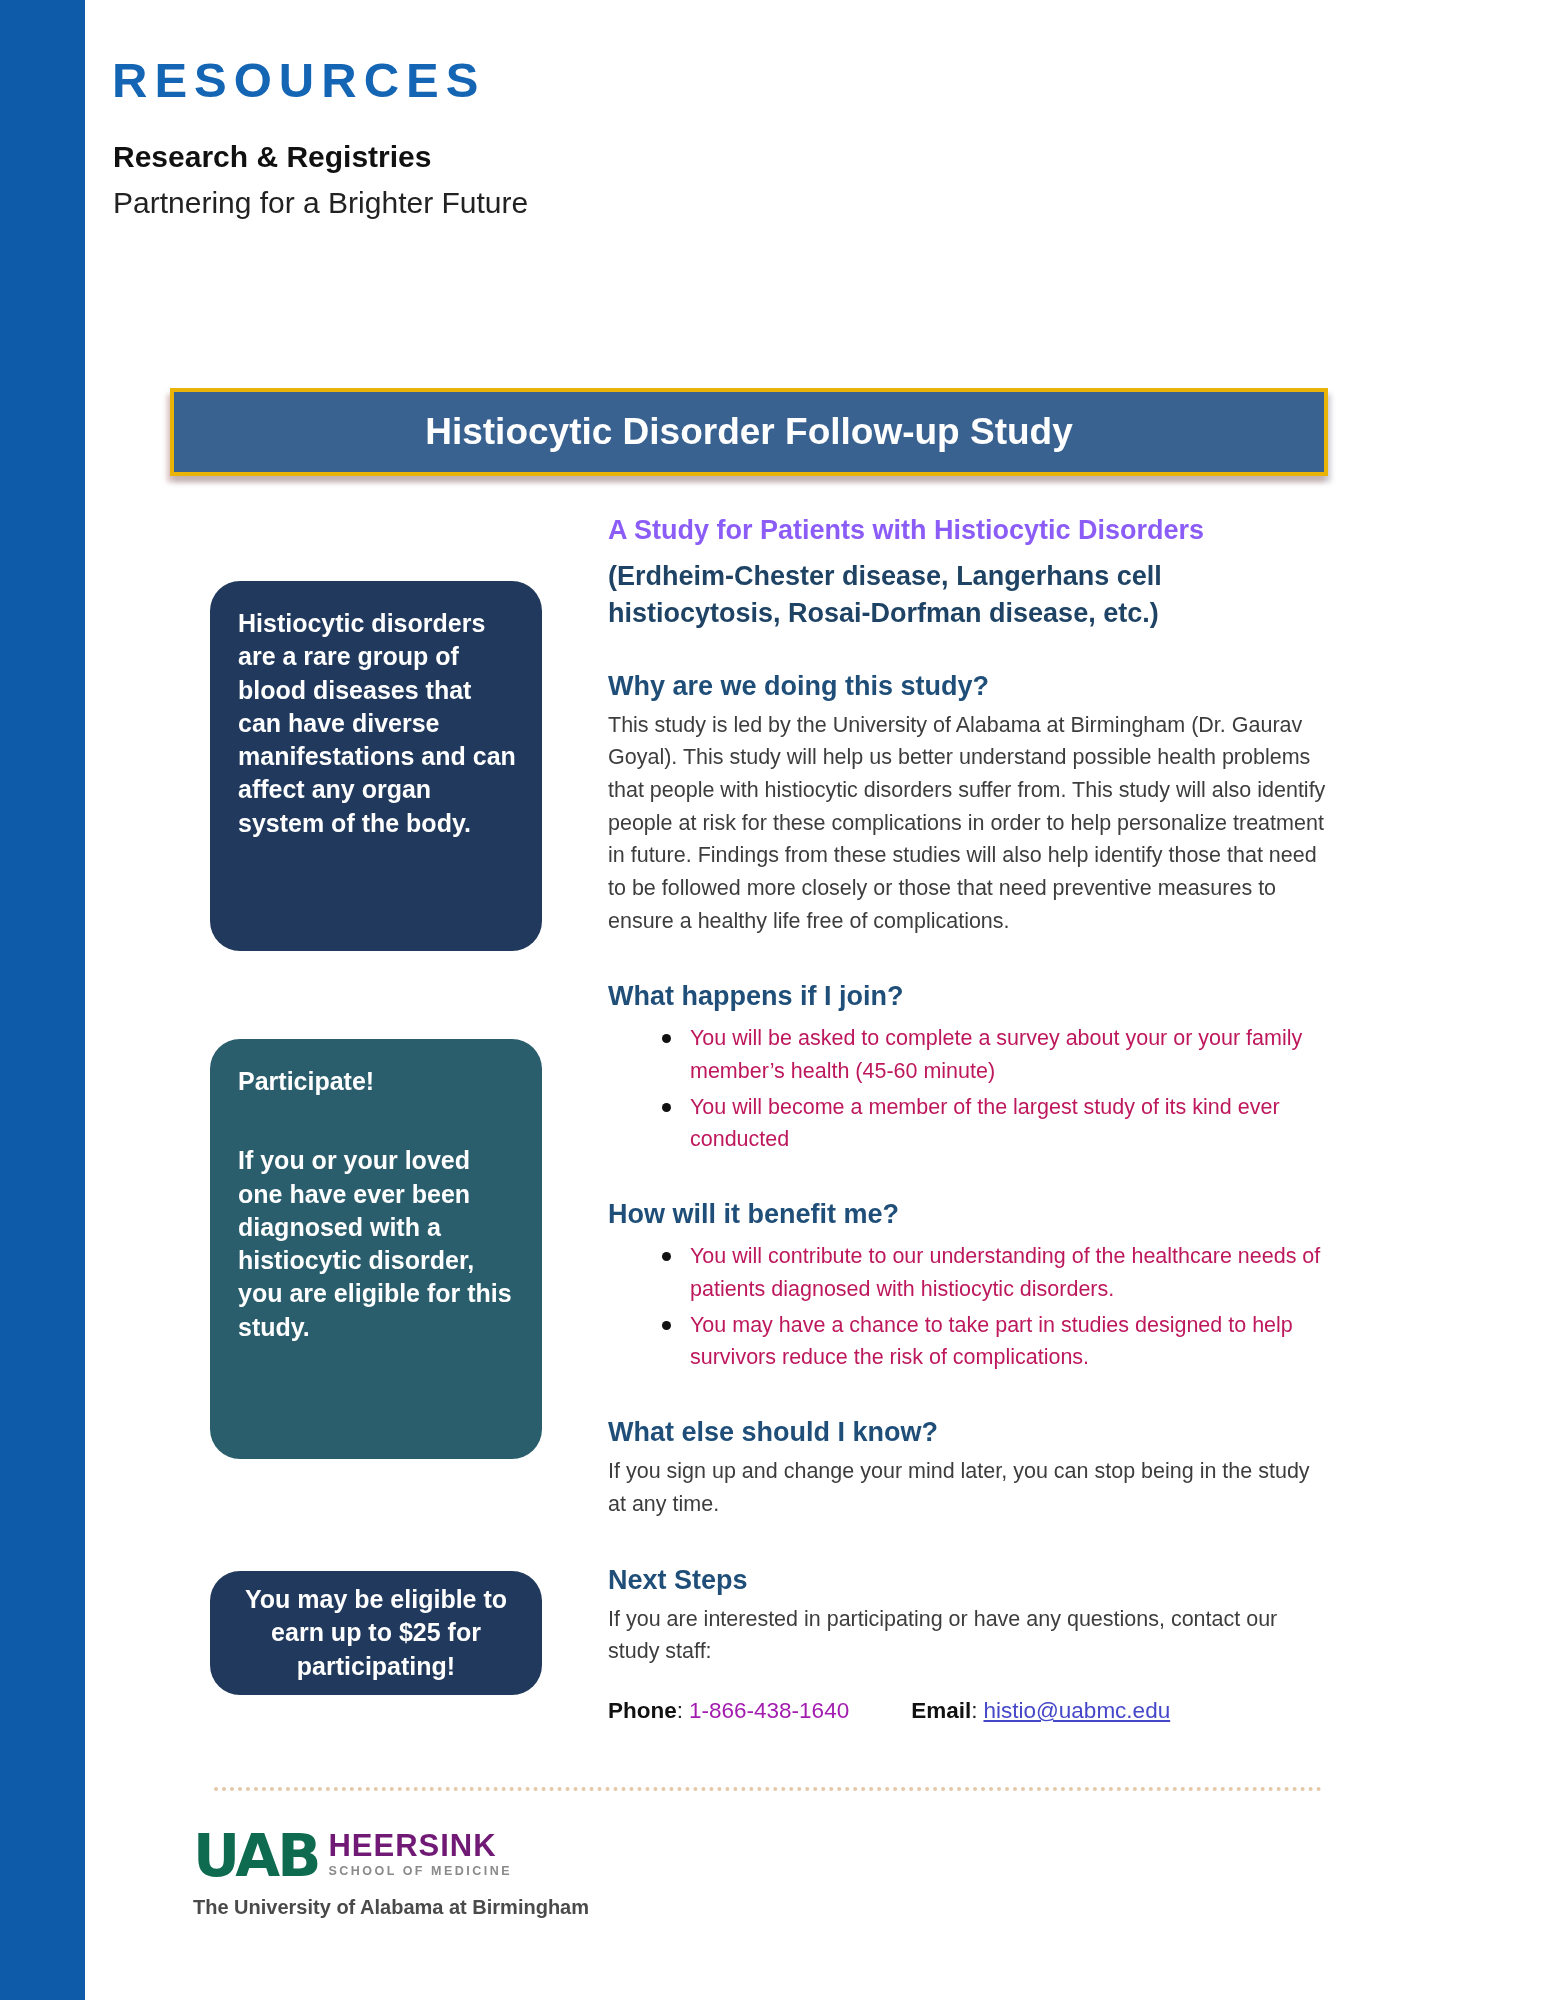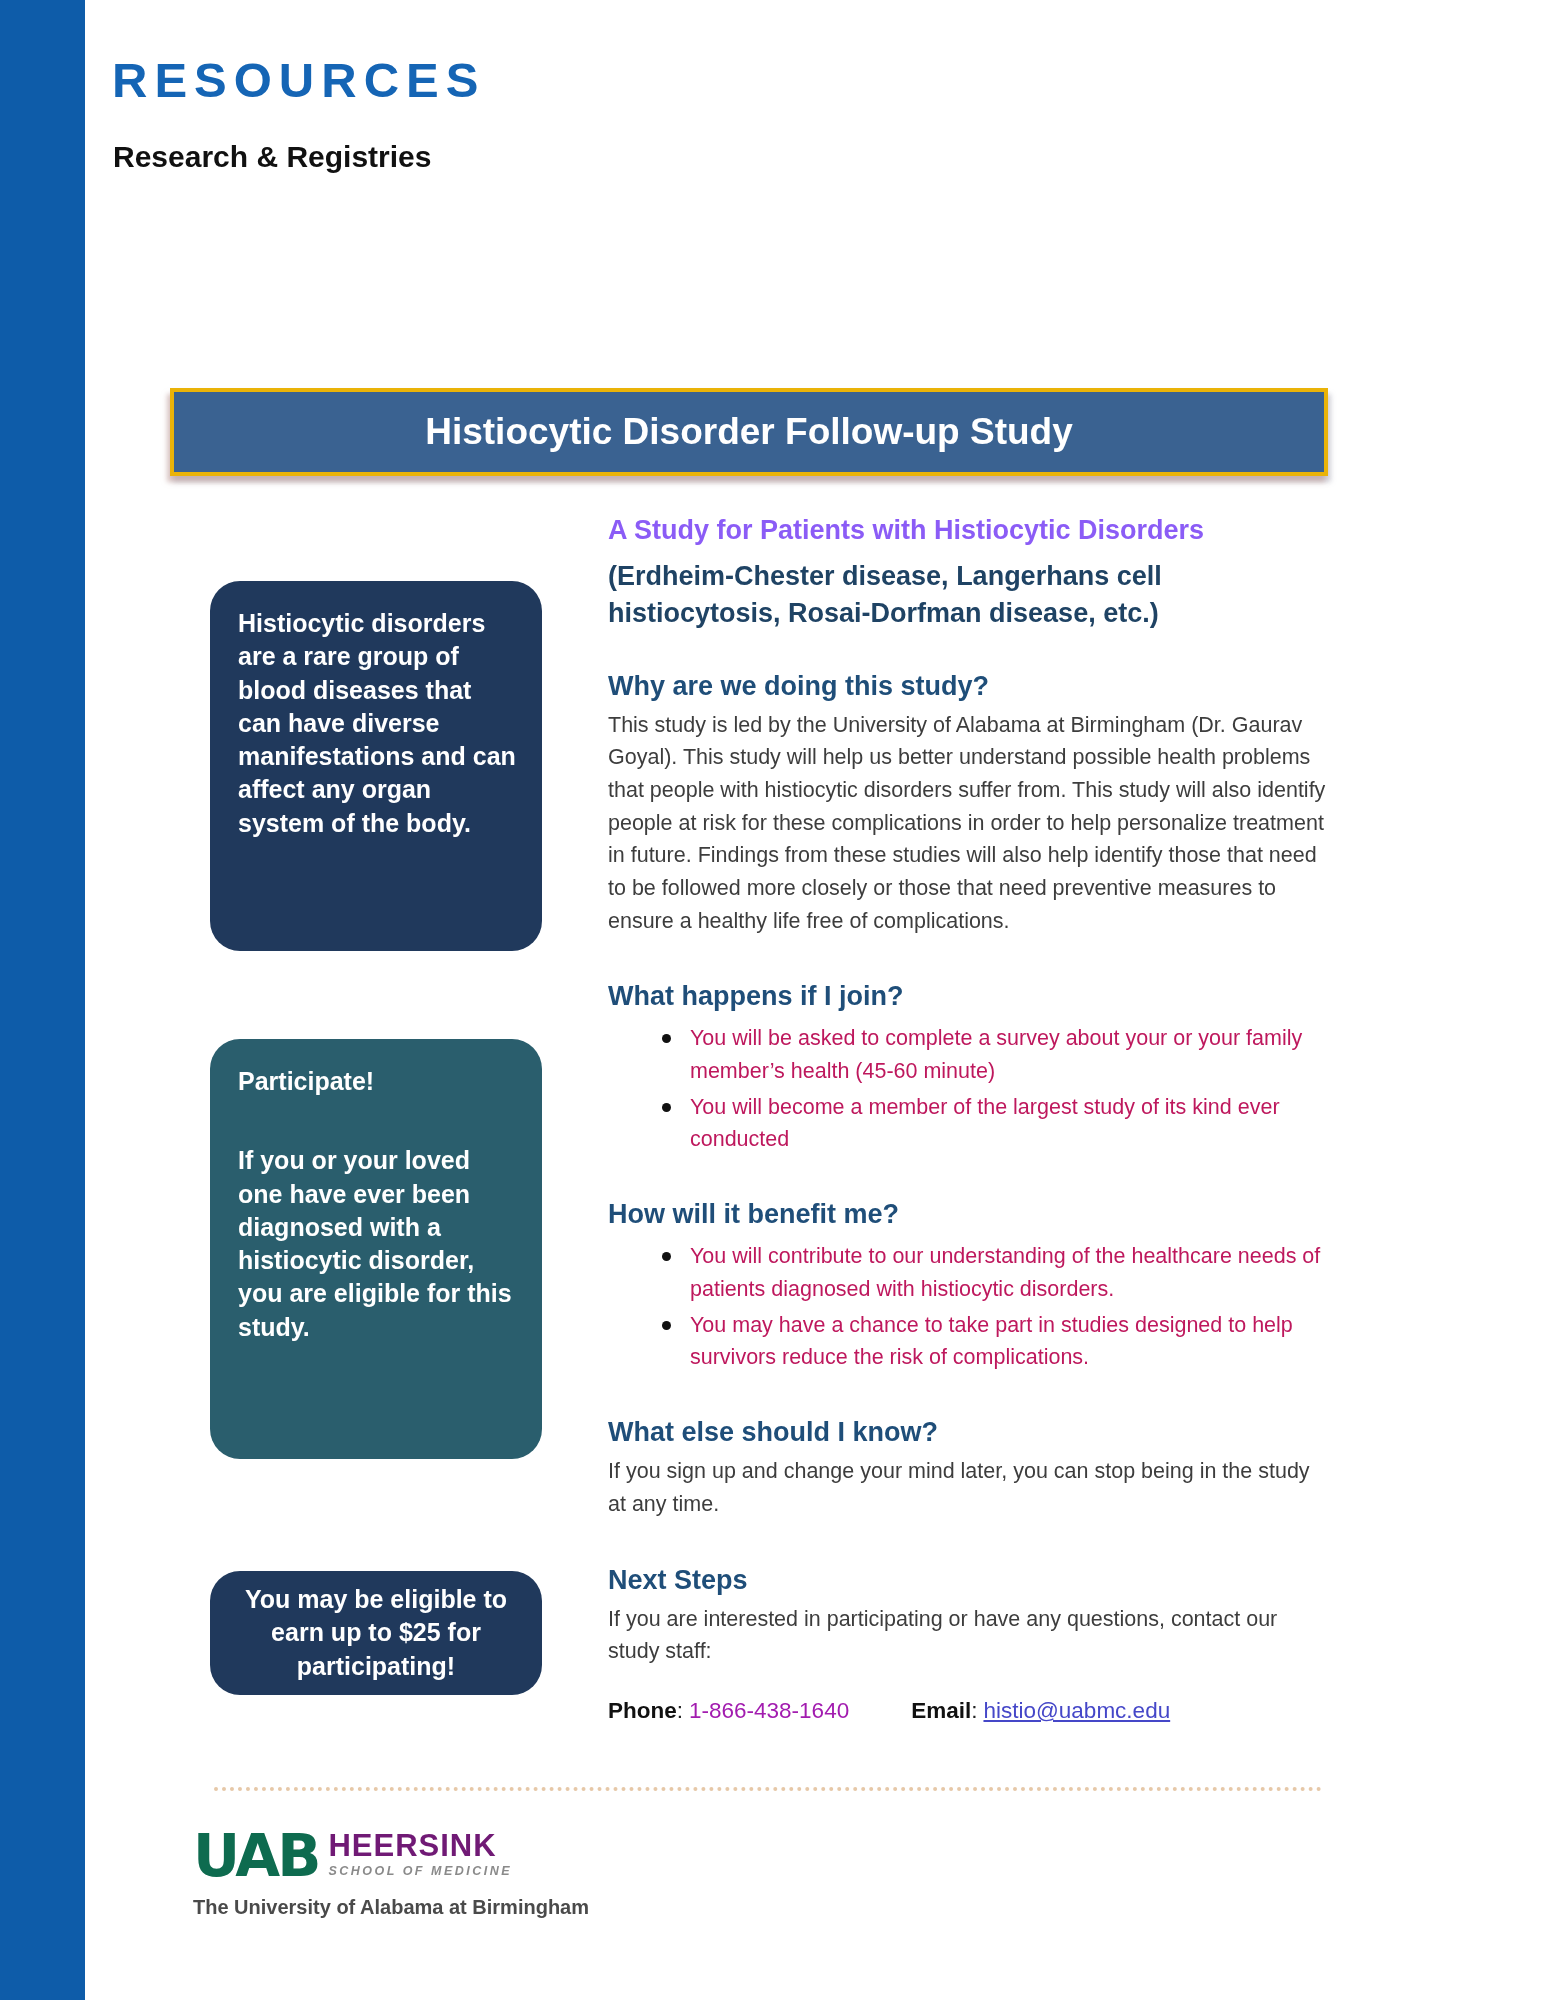--- a/index.html
+++ b/index.html
@@ -70,32 +70,33 @@
   }
   
   .logo-block { position:absolute; left:193px; top:1830px; width:480px; }
   .logo-row { display:flex; align-items:flex-start; }
   .uab-mark {
     font-size:58px; font-weight:800; color:#0E6B4F; letter-spacing:-3px; line-height:0.9;
     font-family:"DejaVu Sans", sans-serif;
   }
   .heersink-stack { margin-left:10px; }
   .heersink-name { font-size:31px; font-weight:700; color:#701a75; letter-spacing:1px; line-height:1.0; }
-  .heersink-school { font-size:12.5px; font-weight:700; color:#8A8A8A; letter-spacing:2.5px; margin-top:3px;font-style:italic; }
+  .heersink-school { font-size:12.5px; font-weight:700; color:#8A8A8A; letter-spacing:2.5px; margin-top:3px; }
   .univ-line { font-size:20px; font-weight:700; color:#4A4A4A; margin-top:14px; }
 </style>
 </head>
 <body>
 
 <div class="page">
 
   <div class="side-bar"></div>
 
   <div class="hdr-title">RESOURCES</div>
   <div class="hdr-sub-bold">Research &amp; Registries</div>
+  <div class="hdr-tagline">Partnering for a Brighter Future</div>
 
   <div class="flyer">
 
     <div class="banner">
       <span class="banner-text">Histiocytic Disorder Follow-up Study</span>
     </div>
 
     <div class="side-box box-navy box-1">
       <span>Histiocytic disorders are a rare group of blood diseases that can have diverse manifestations and can affect any organ system of the body.</span>
     </div>

